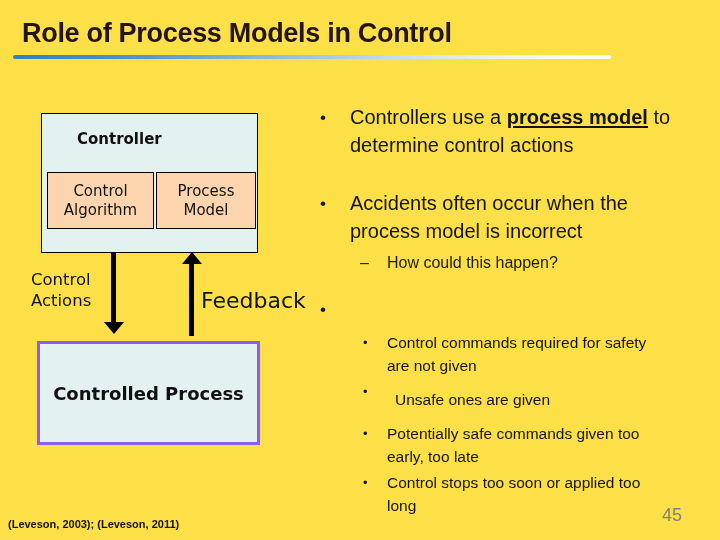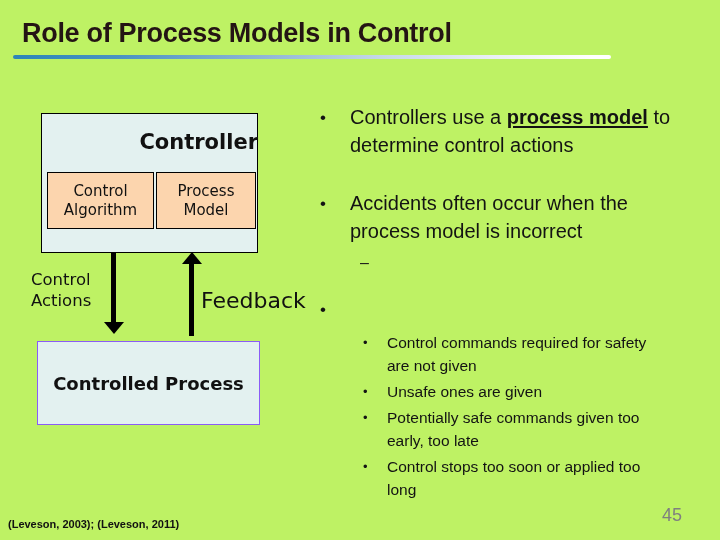--- a/index.html
+++ b/index.html
@@ -1,38 +1,38 @@
 <!DOCTYPE html>
 <html><head>
 <meta charset="utf-8">
 <style>
   html,body{margin:0;padding:0;background:#fff;}
   .slide{
-    position:relative;width:720px;height:540px;background:#bef264;
+    position:relative;width:720px;height:540px;background:#fde047;
     font-family:"Liberation Sans",sans-serif;color:#131313;overflow:hidden;
   }
   
   .title{
     position:absolute;left:22px;top:18px;
     font-size:27px;font-weight:bold;color:#241414;letter-spacing:-0.3px;
     white-space:nowrap;
   }
   .rule{
     position:absolute;left:13px;top:55px;width:598px;height:4px;border-radius:2px;
     background:linear-gradient(to right,#2b85b8 0%,#4a93c2 18%,#8fb6d6 42%,#c6d8ea 62%,#e9eff6 80%,#ffffff 97%);
   }
   
   .diagram *{box-sizing:border-box;}
   .controller-box{
     position:absolute;left:41px;top:113px;width:217px;height:140px;
     background:#e3f1f0;border:1px solid #000;
   }
   .controller-label{
-    position:absolute;left:41px;top:130px;width:217px;text-align:right;
-    font-family:"DejaVu Sans",sans-serif;font-size:21px;font-weight:bold;color:#111;
+    position:absolute;left:41px;top:130px;width:217px;text-align:left;
+    font-family:"DejaVu Sans",sans-serif;font-size:15px;font-weight:bold;color:#111;padding-left:36px;
   }
   .inner-box{
     position:absolute;background:#fcd5ae;border:1px solid #000;
     display:flex;align-items:center;justify-content:center;text-align:center;
     font-family:"DejaVu Sans",sans-serif;font-size:15px;line-height:19px;color:#111;
     white-space:pre-line;
   }
   .ca-box{left:47px;top:172px;width:107px;height:57px;}
   .pm-box{left:156px;top:172px;width:100px;height:57px;}
   .arrow-shaft{position:absolute;background:#000;}
@@ -51,22 +51,22 @@
   .control-actions-label{
     position:absolute;left:31px;top:270px;
     font-family:"DejaVu Sans",sans-serif;font-size:16.5px;line-height:20.5px;color:#111;
     white-space:pre-line;
   }
   .feedback-label{
     position:absolute;left:201px;top:288px;
     font-family:"DejaVu Sans",sans-serif;font-size:22px;color:#111;white-space:nowrap;
   }
   .controlled-box{
-    position:absolute;left:37px;top:341px;width:223px;height:84px;
-    background:#e3f1f0;border:1px solid #8b5cf6;
+    position:absolute;left:37px;top:341px;width:223px;height:104px;
+    background:#e3f1f0;border:3px solid #8b5cf6;
     display:flex;align-items:center;justify-content:center;
     font-family:"DejaVu Sans",sans-serif;font-size:18px;font-weight:bold;color:#111;
     white-space:nowrap;
   }
   
   .bullets{position:absolute;left:320px;top:104px;width:400px;}
   .row{display:flex;white-space:pre-line;}
   .row .marker{flex:none;}
   .lvl1{font-size:20px;line-height:27.5px;}
   .lvl1 .marker{width:30px;font-size:17px;line-height:27.5px;}
@@ -125,34 +125,35 @@
     </div>
 
     <div class="row lvl1 b2">
       <span class="marker">•</span>
       <p style="margin:0">Accidents often occur when the
 process model is incorrect</p>
     </div>
 
     <div class="row dashrow">
       <span class="marker">–</span>
+      <p style="margin:0">How could this happen?</p>
     </div>
 
     <div class="row lvl1 b3">
       <span class="marker">•</span>
     </div>
 
     <div class="row sub first">
       <span class="marker">•</span>
       <p style="margin:0">Control commands required for safety
 are not given</p>
     </div>
     <div class="row sub">
       <span class="marker">•</span>
-      <p style="margin:0">Unsafe ones are given</p>
+      <p style="margin:8px">Unsafe ones are given</p>
     </div>
     <div class="row sub">
       <span class="marker">•</span>
       <p style="margin:0">Potentially safe commands given too
 early, too late</p>
     </div>
     <div class="row sub">
       <span class="marker">•</span>
       <p style="margin:0">Control stops too soon or applied too
 long</p>

